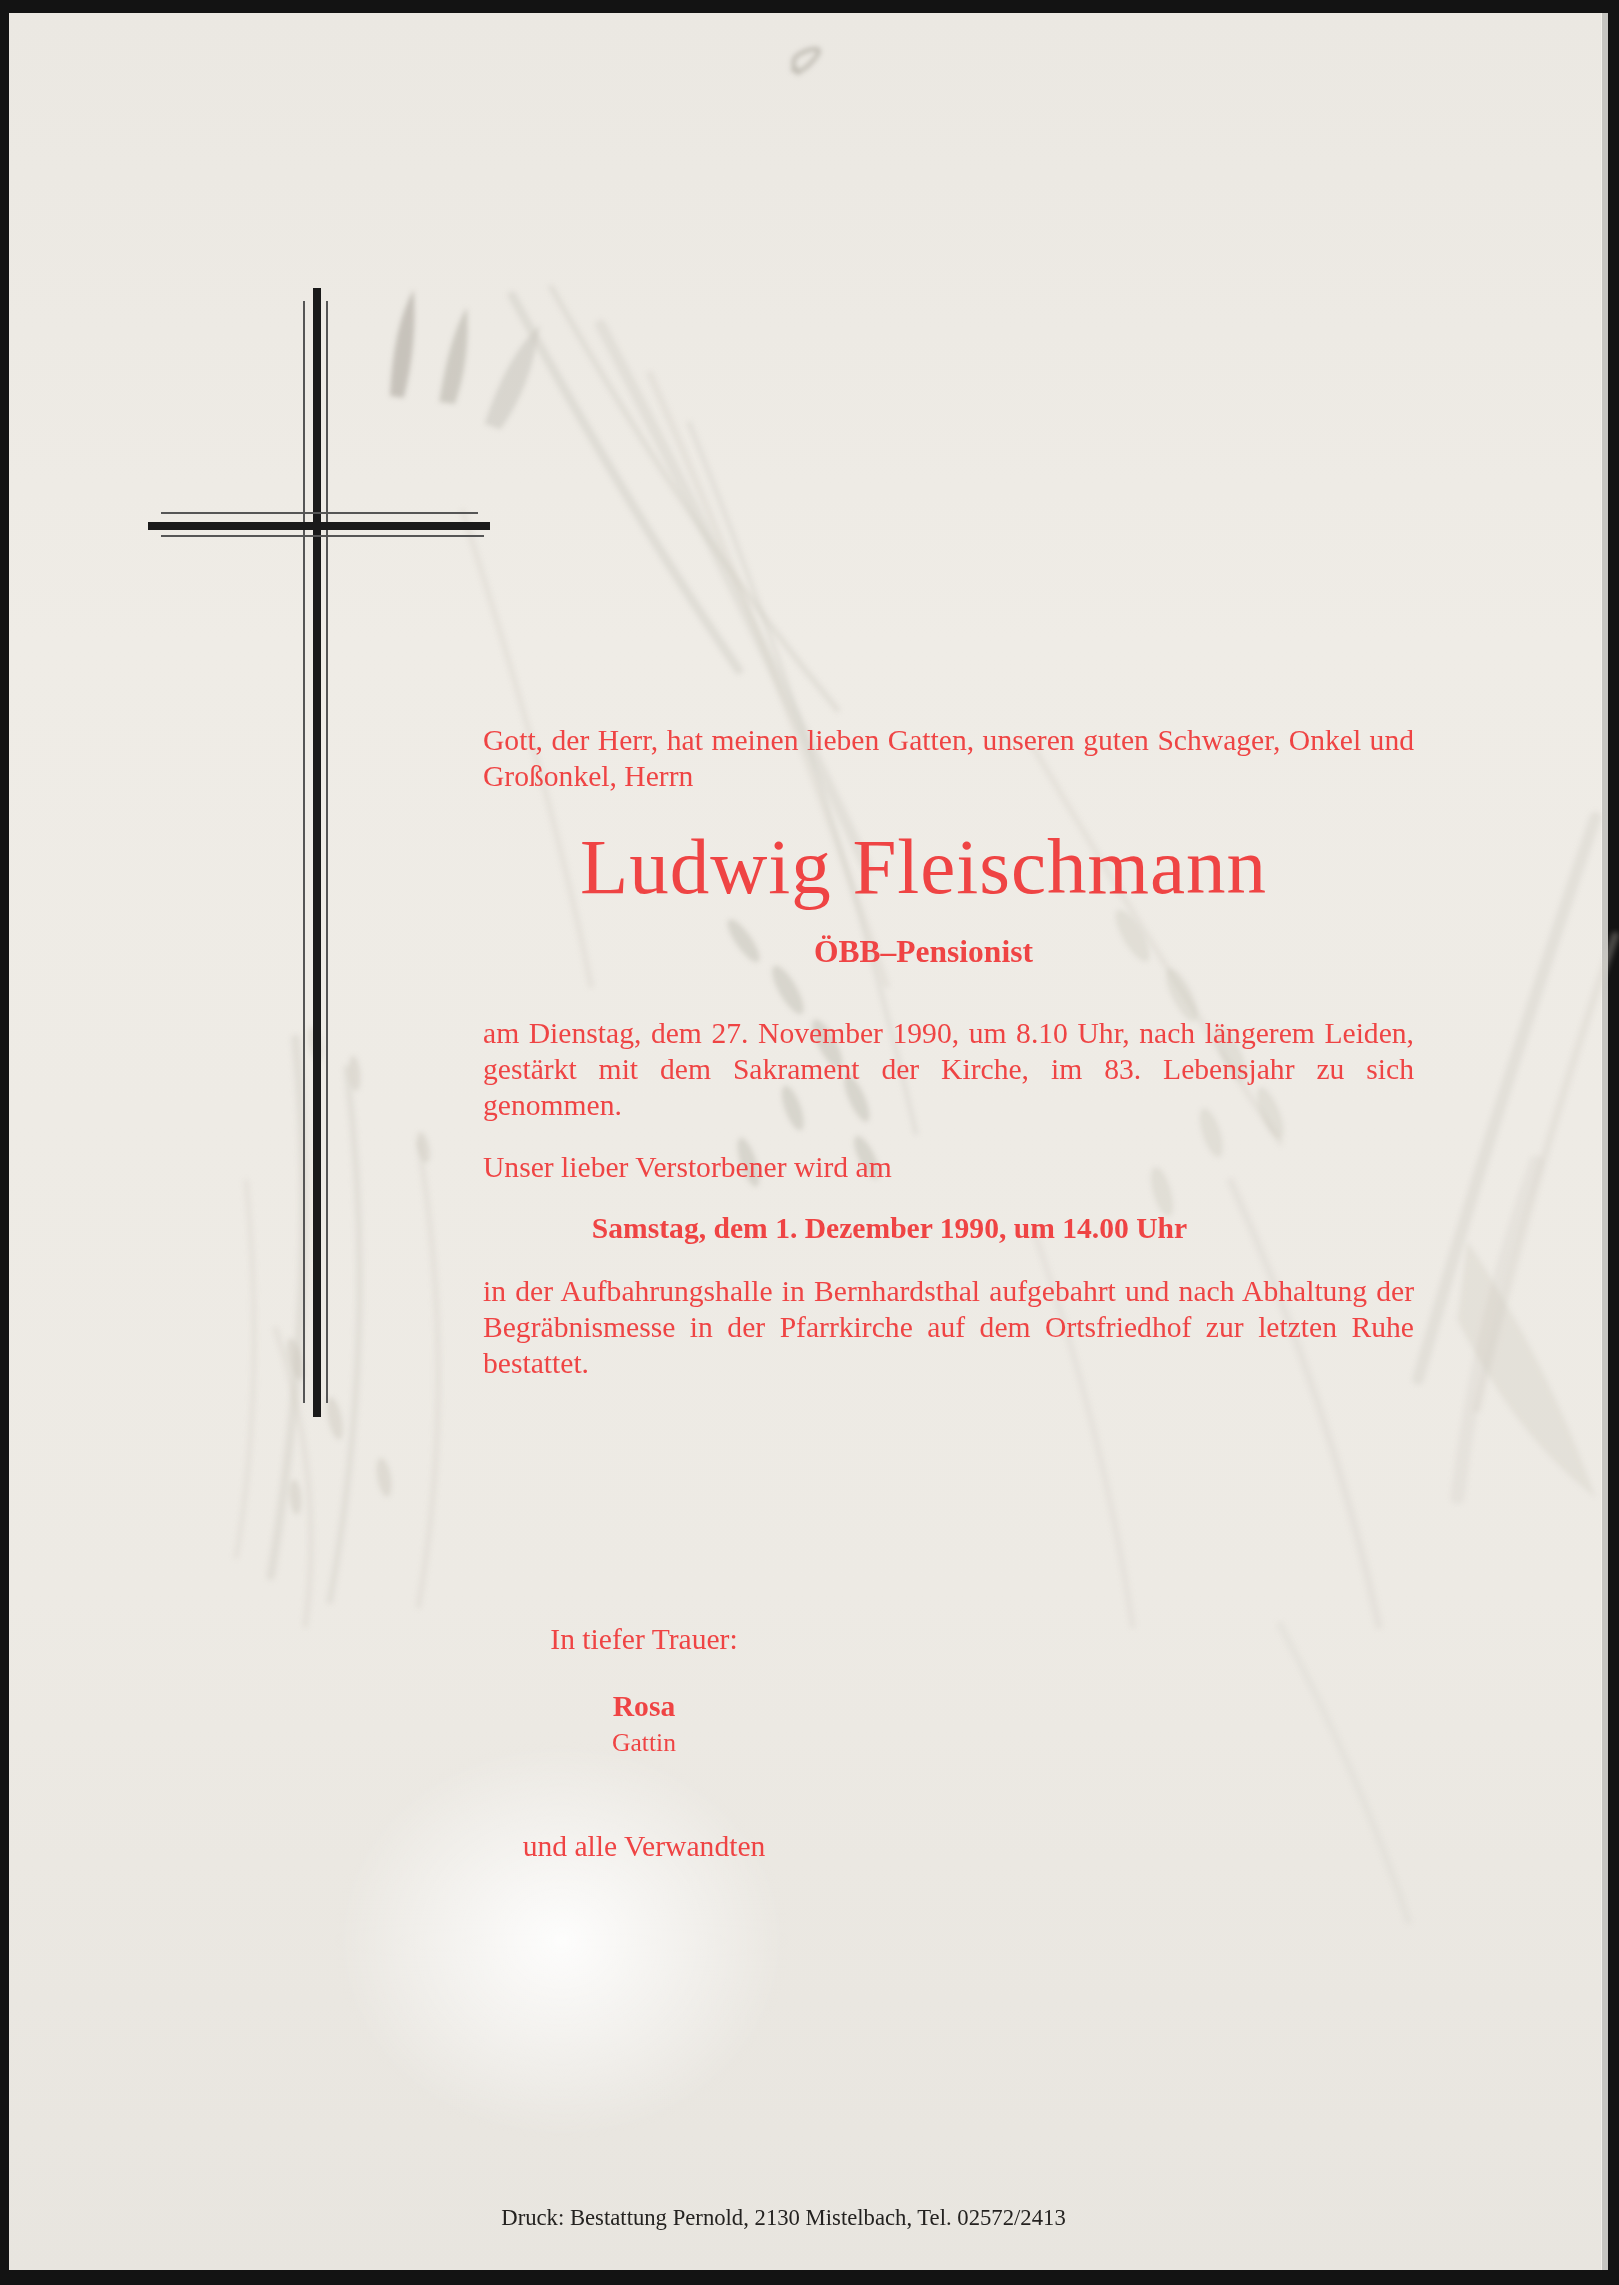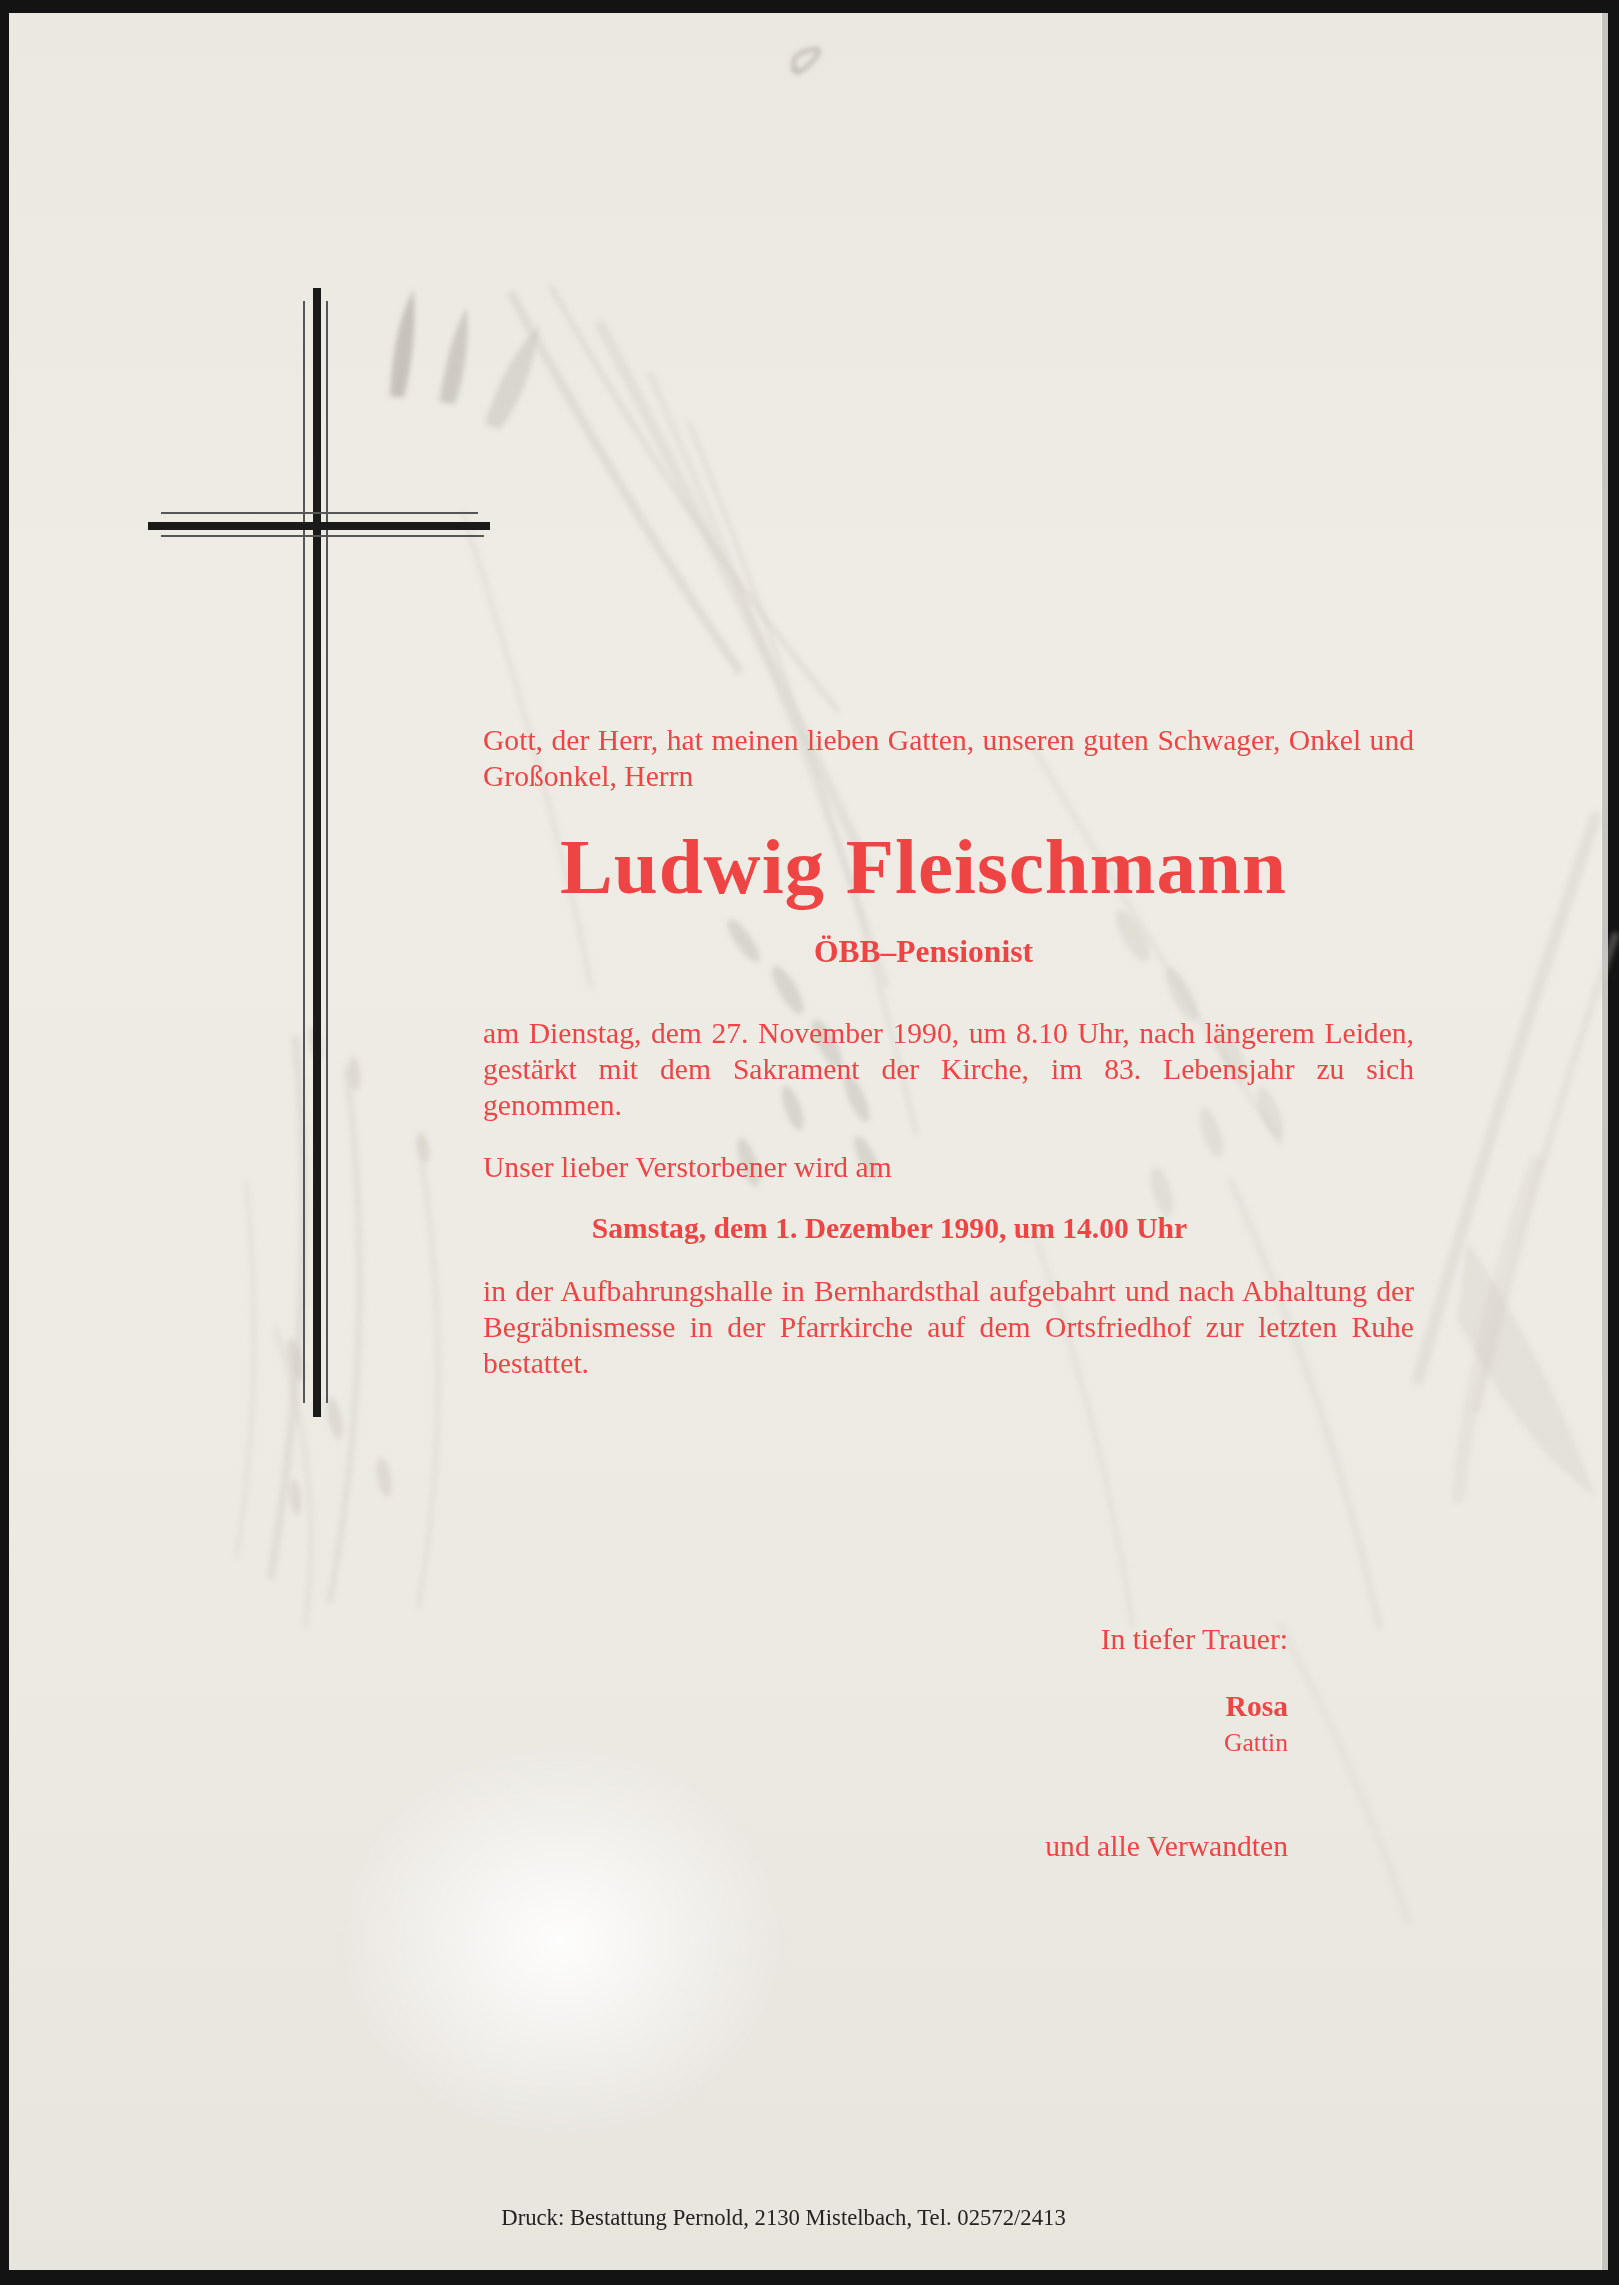--- a/index.html
+++ b/index.html
@@ -22,29 +22,29 @@
   .h-thin-t{left:161px;top:512px;width:317px;height:2px;}
   .h-thin-b{left:161px;top:535px;width:323px;height:2px;}
 
   .txt{position:absolute;color:#ef4444;}
   .verse{left:1032px;top:471px;font-family:"Liberation Sans", sans-serif;
          font-size:24.6px;line-height:33px;color:#33312e;}
   .col{left:483px;width:931px;font-size:29.6px;line-height:36px;}
   .just{text-align:justify;}
   .intro{top:722px;}
   .name{left:458px;width:931px;top:825px;text-align:center;font-size:79px;line-height:83px;
-        font-weight:bold;letter-spacing:1px;}
+        font-weight:normal;letter-spacing:1px;}
   .subtitle{left:458px;width:931px;top:934px;text-align:center;font-size:31.5px;font-weight:bold;}
   .death{top:1015px;}
   .leadin{top:1149px;}
   .fdate{left:424px;width:931px;top:1210px;text-align:center;font-weight:bold;}
   .funeral{top:1273px;}
   .wake{top:1407px;}
   .addr{top:1503px;}
-  .center-block{left:0;width:1288px;text-align:right;}
+  .center-block{left:0;width:1288px;text-align:center;}
   .mourn-head{top:1623px;font-size:29.6px;}
   .mourner{top:1690px;font-size:29.6px;font-weight:bold;}
   .relation{top:1728px;font-size:25.6px;}
   .closing{top:1830px;font-size:29.6px;}
   .footer{left:89px;width:1389px;top:2205px;text-align:center;font-size:22.7px;color:#242220;}
 </style>
 </head>
 <body>
 
 <div class="page">

